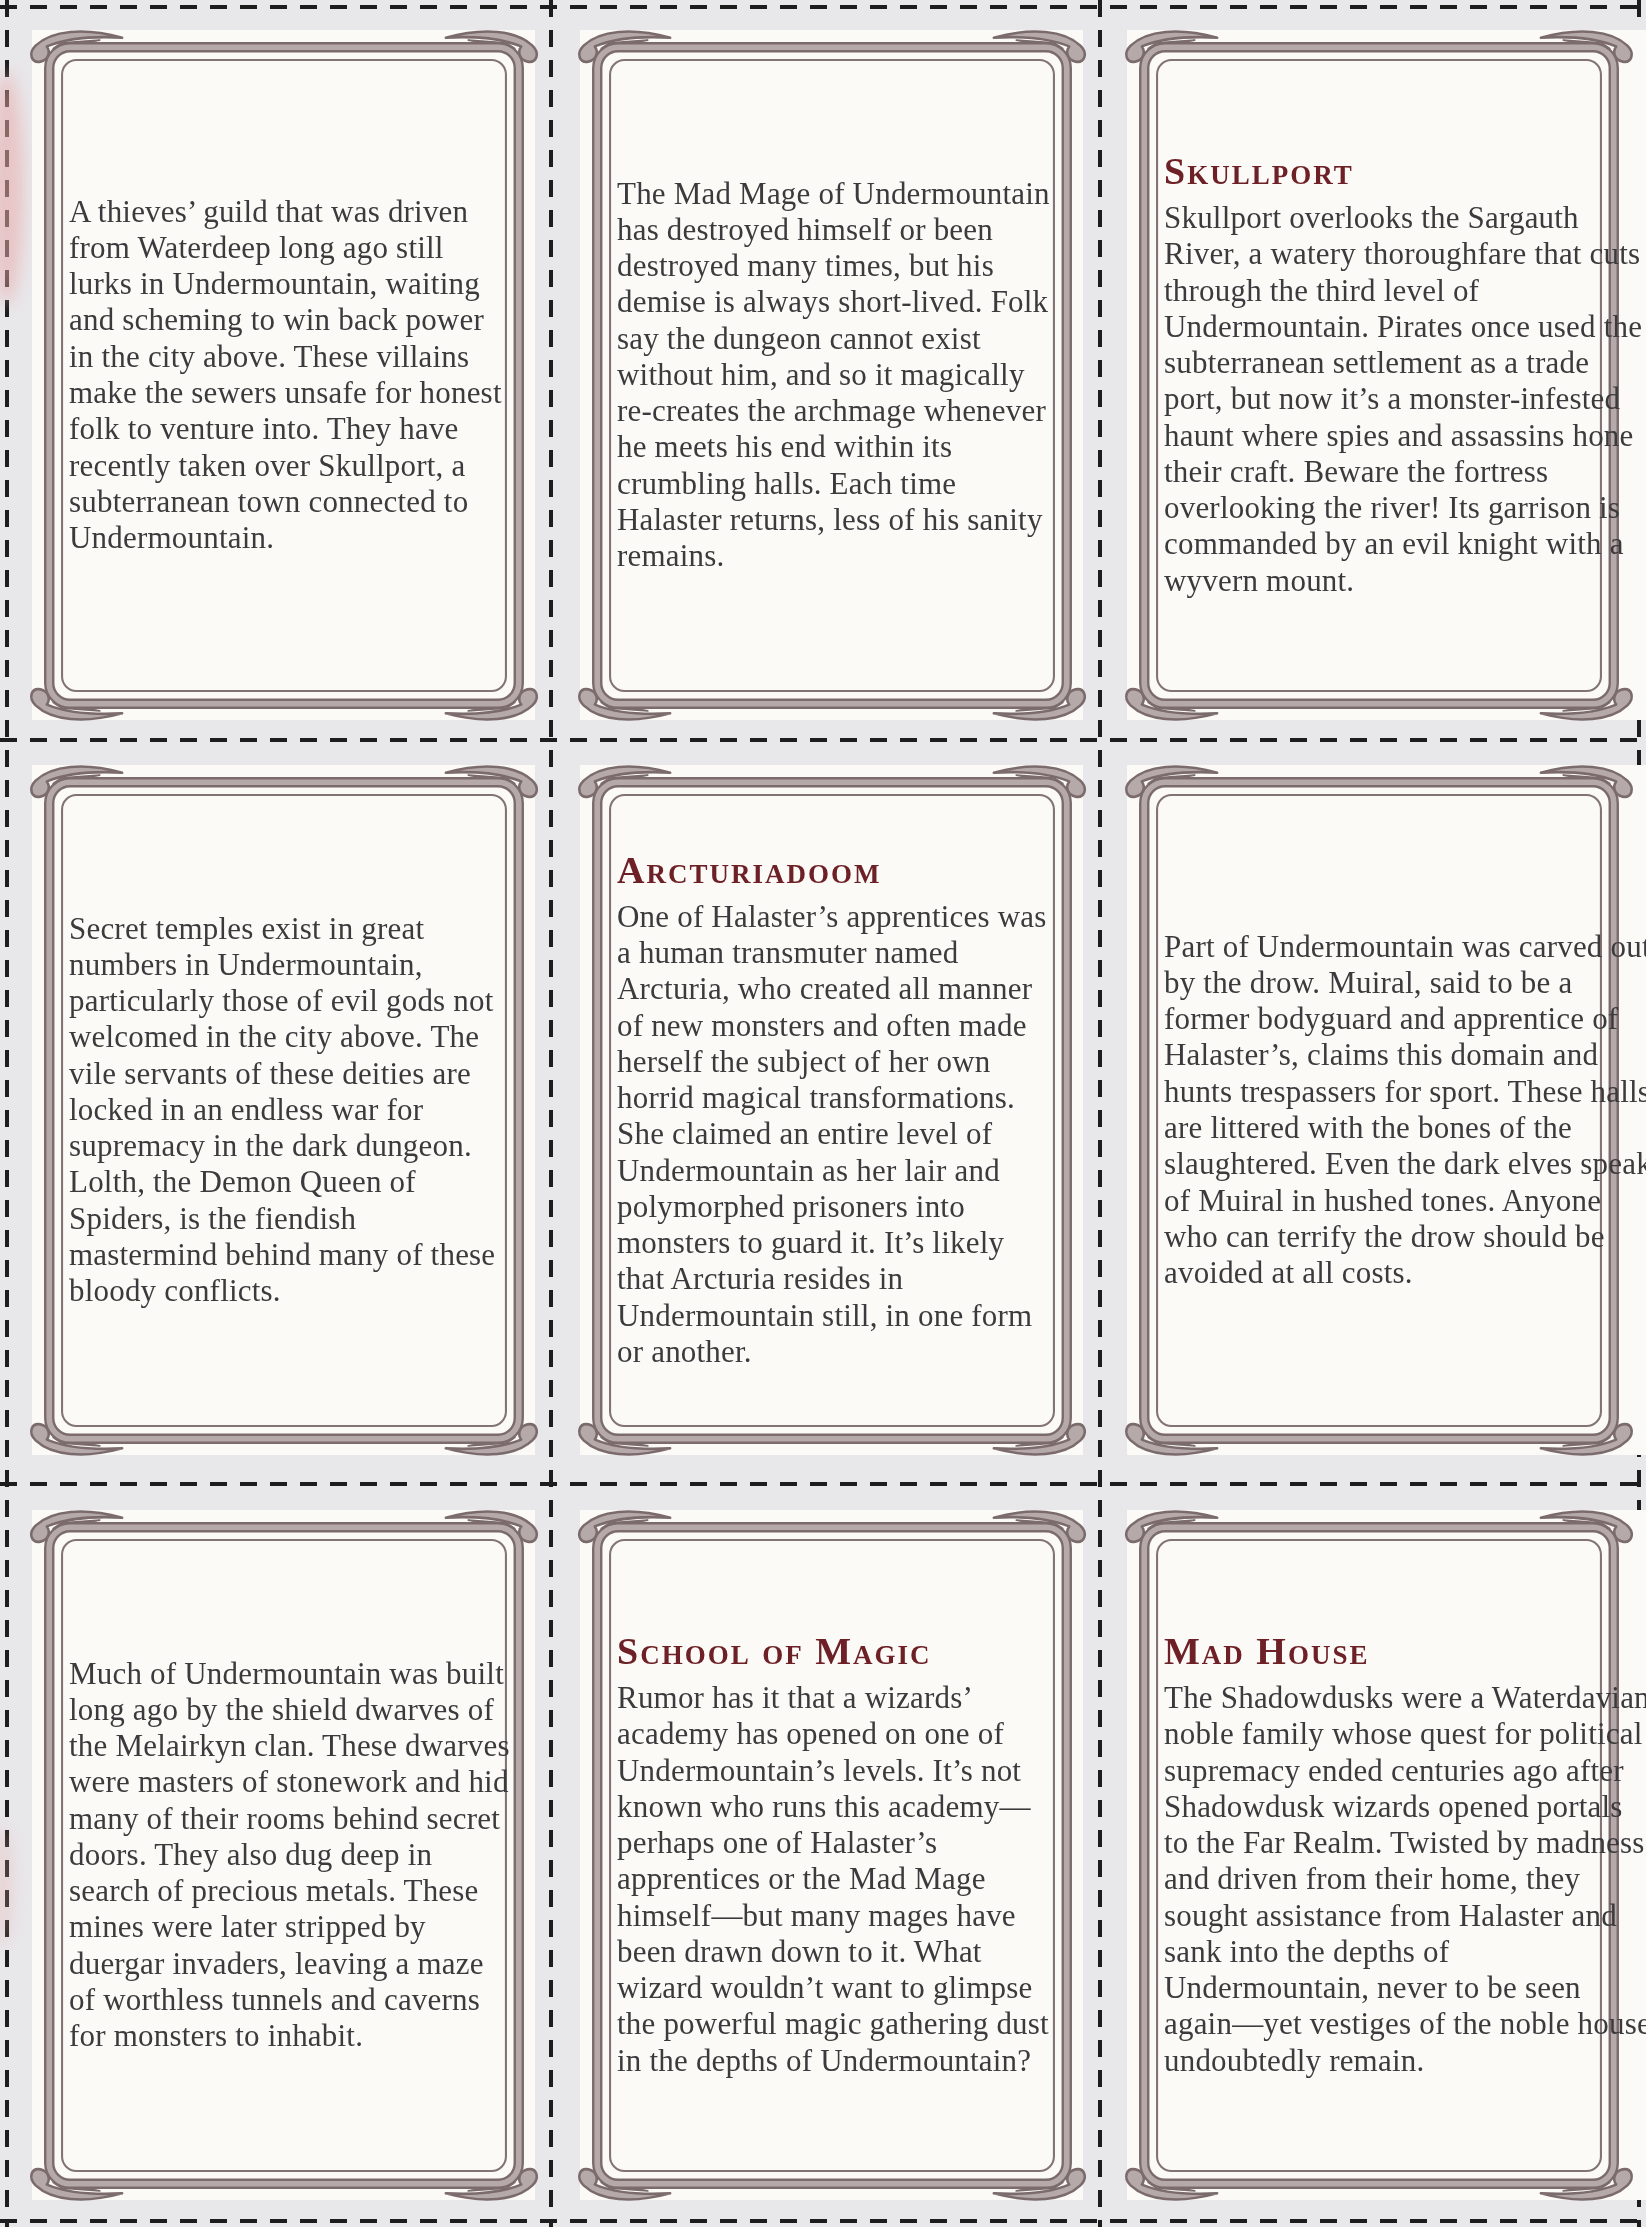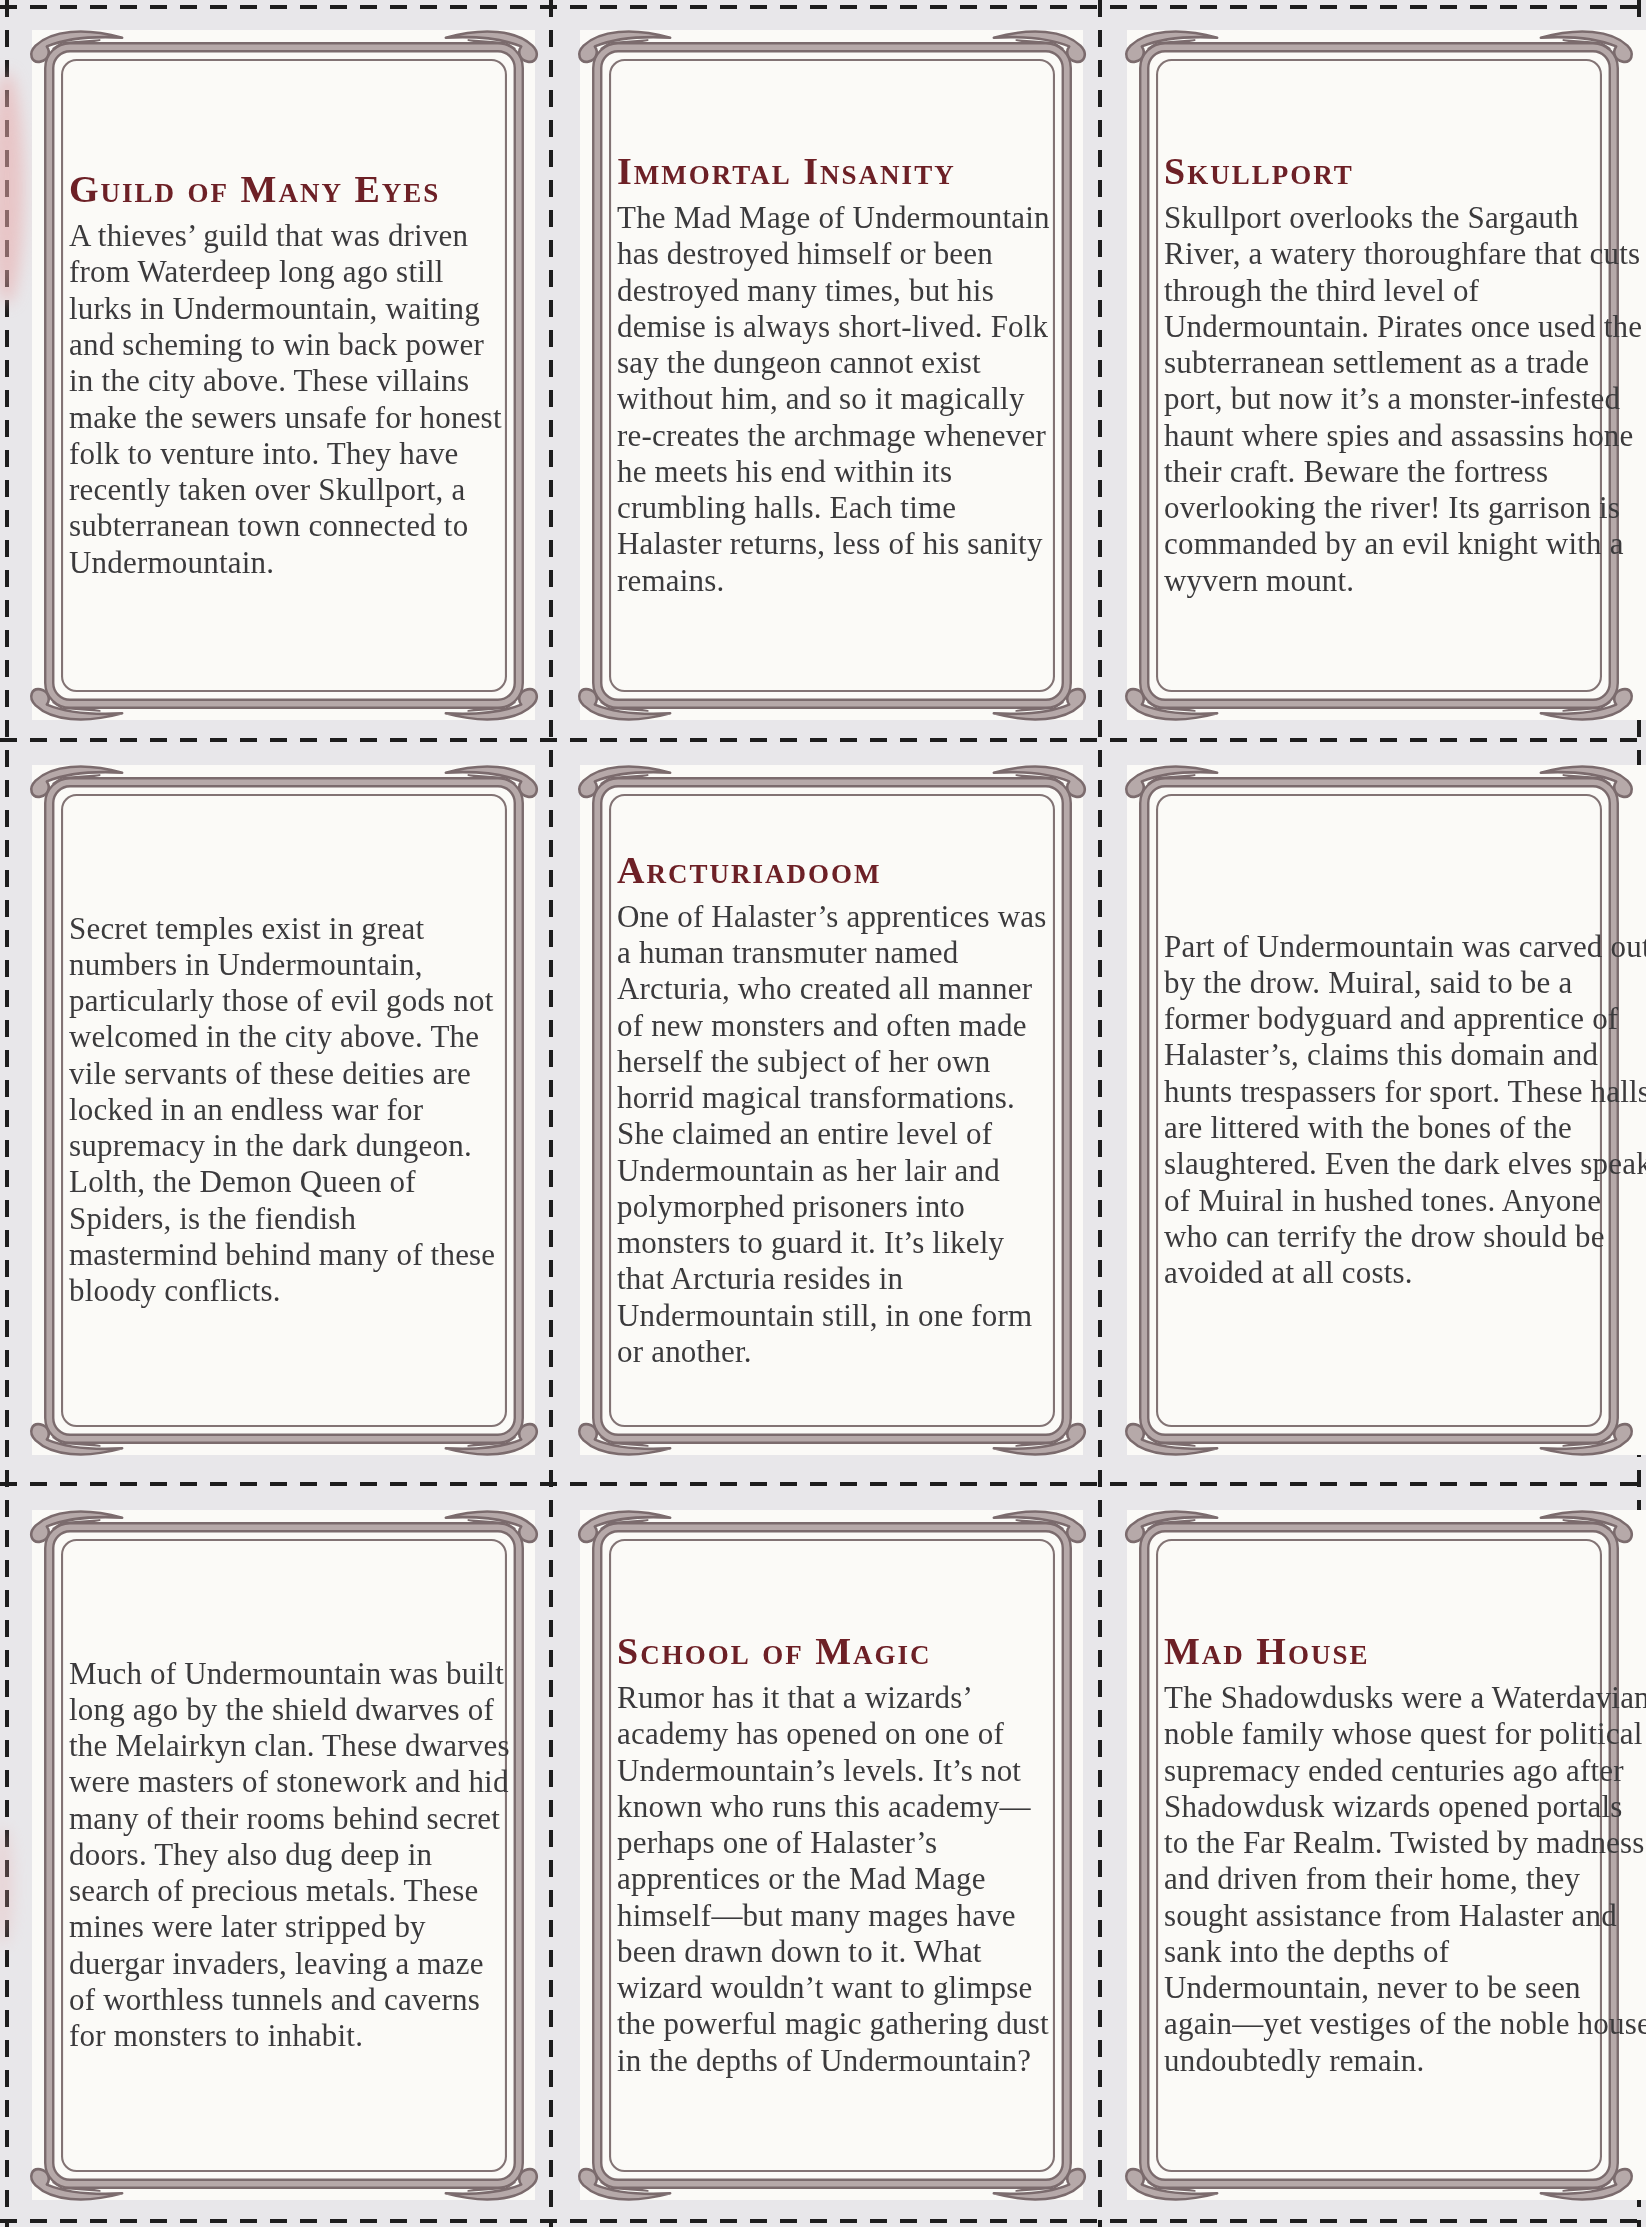--- a/index.html
+++ b/index.html
@@ -85,30 +85,28 @@
 <div class="cut v l4"></div>
 
 <div class="artifact a1"></div>
 <div class="artifact a2"></div>
 
 <article class="card r1 c1">
   <svg class="frame" viewBox="0 0 644 878" preserveAspectRatio="none">
       <use href="#card-frame"></use>
     </svg>
   <div class="content">
-    <h2>Guild of Many Eyes</h2>
     <p>A thieves’ guild that was driven from Waterdeep long ago still lurks in Undermountain, waiting and scheming to win back power in the city above. These villains make the sewers unsafe for honest folk to venture into. They have recently taken over Skullport, a subterranean town connected to Undermountain.</p>
   </div>
 </article>
 <article class="card r1 c2">
   <svg class="frame" viewBox="0 0 644 878" preserveAspectRatio="none">
       <use href="#card-frame"></use>
     </svg>
   <div class="content">
-    <h2>Immortal Insanity</h2>
     <p>The Mad Mage of Undermountain has destroyed himself or been destroyed many times, but his demise is always short-lived. Folk say the dungeon cannot exist without him, and so it magically re-creates the archmage whenever he meets his end within its crumbling halls. Each time Halaster returns, less of his sanity remains.</p>
   </div>
 </article>
 <article class="card r1 c3">
   <svg class="frame" viewBox="0 0 644 878" preserveAspectRatio="none">
       <use href="#card-frame"></use>
     </svg>
   <div class="content">
     <h2>Skullport</h2>
     <p>Skullport overlooks the Sargauth River, a watery thoroughfare that cuts through the third level of Undermountain. Pirates once used the subterranean settlement as a trade port, but now it’s a monster-infested haunt where spies and assassins hone their craft. Beware the fortress overlooking the river! Its garrison is commanded by an evil knight with a wyvern mount.</p>

